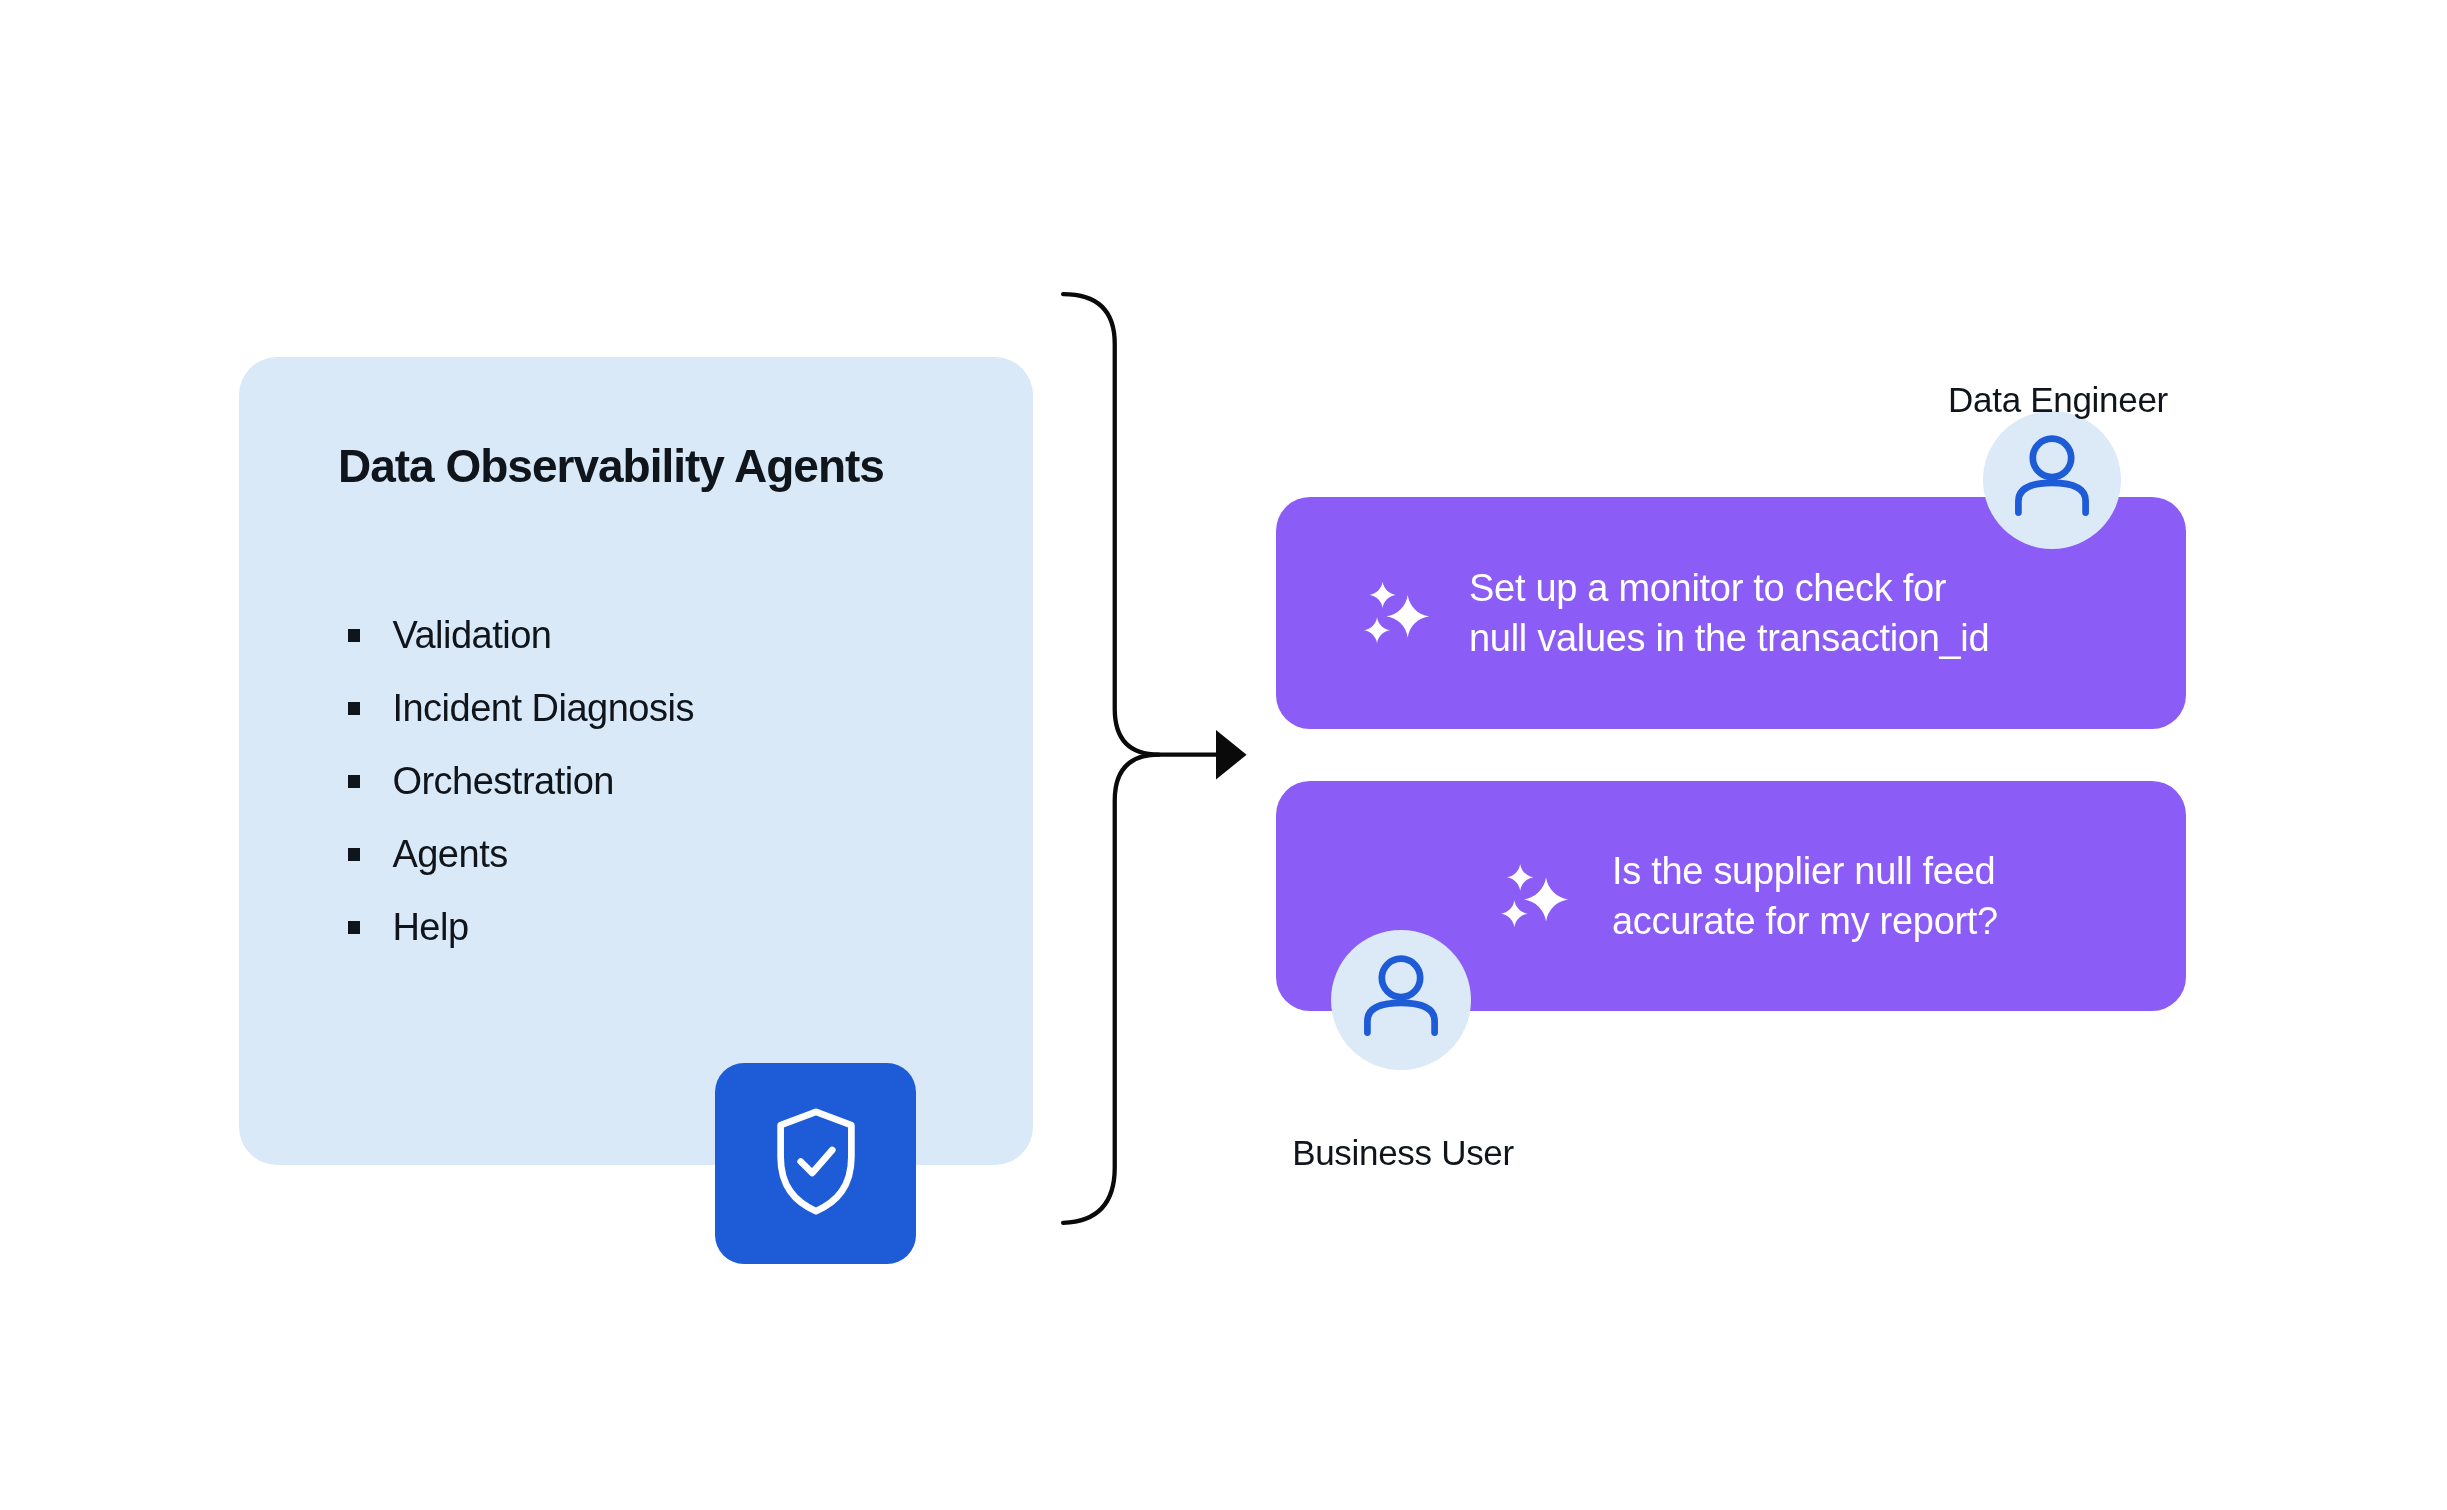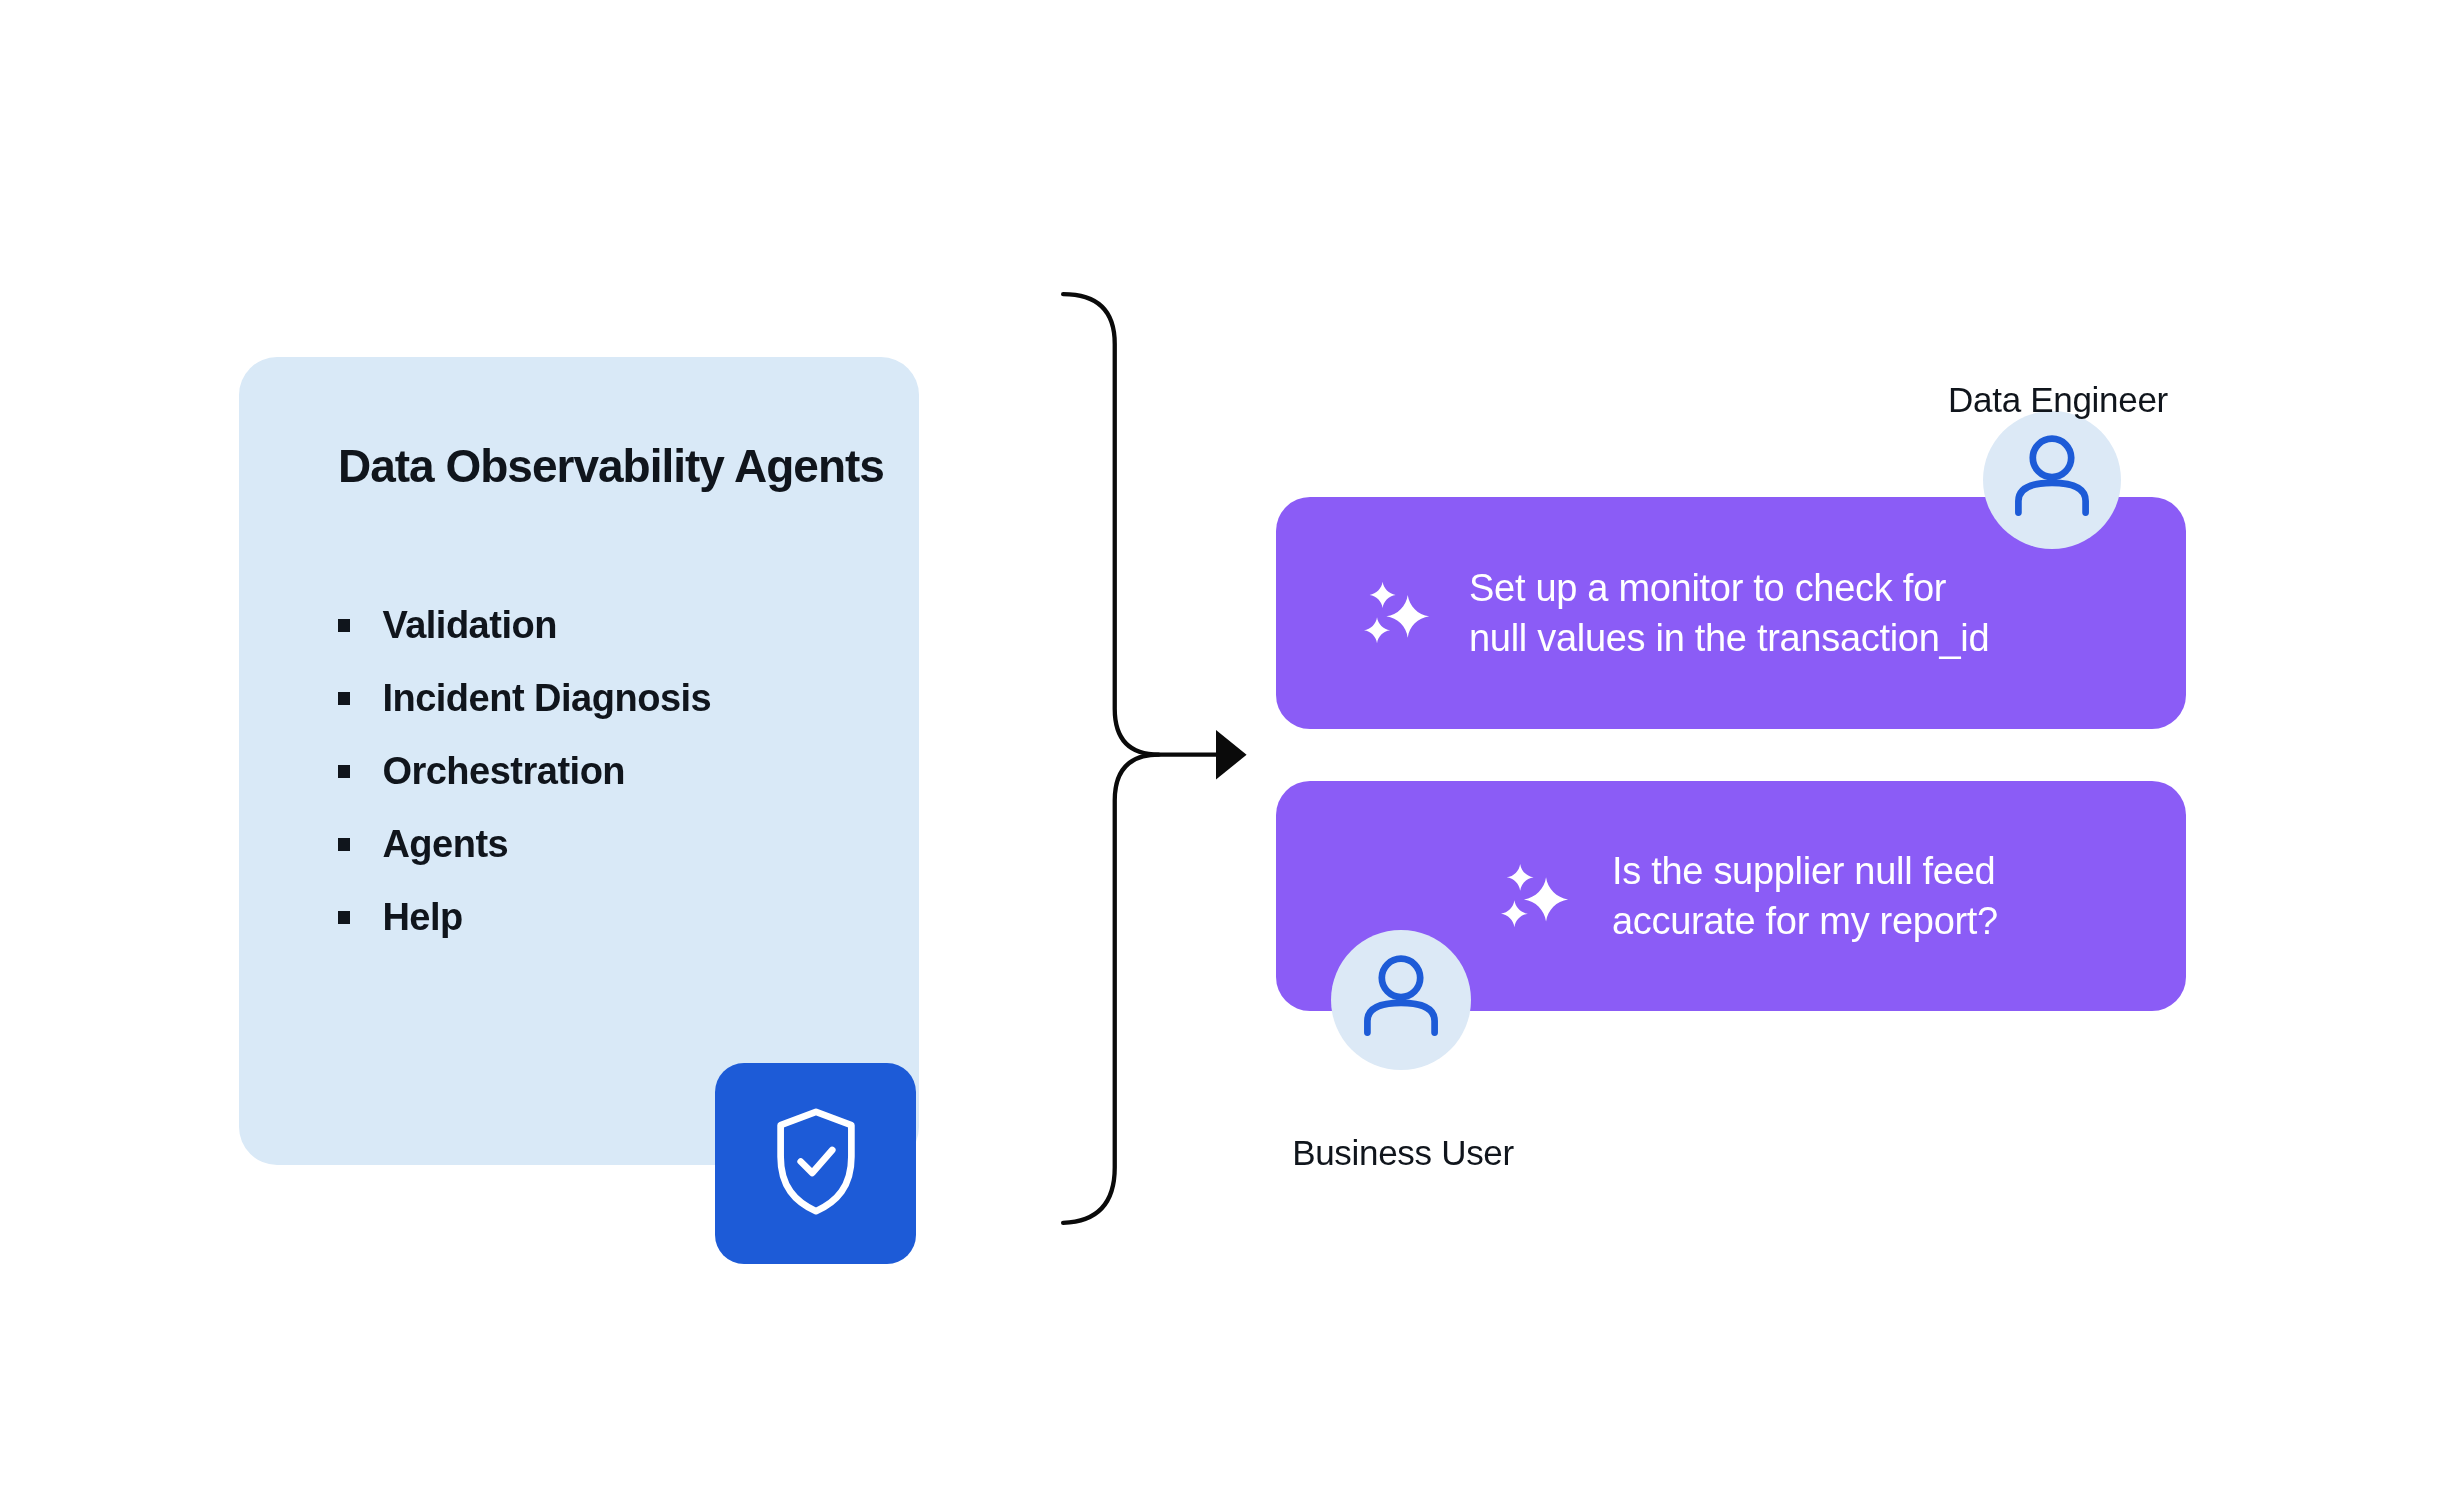--- a/index.html
+++ b/index.html
@@ -2,28 +2,28 @@
 <html><head>
 <meta charset="utf-8">
 <style>
   html,body{margin:0;padding:0;}
   body{
     width:2447px;height:1510px;position:relative;overflow:hidden;
     background:#ffffff;font-family:"Liberation Sans",sans-serif;
   }
   
   .agents-card{
-    position:absolute;left:239px;top:357px;width:680px;height:808px;
+    position:absolute;left:239px;top:357px;width:794px;height:808px;
     background:#d9e9f7;border-radius:38px;
   }
   .agents-title{
     position:absolute;left:99px;top:82px;
     font-size:46px;font-weight:700;color:#10151c;letter-spacing:-1px;white-space:nowrap;
   }
-  .agent-list{position:absolute;left:99px;top:232px;margin:0;padding:0;list-style:none;font-weight:bold;}
+  .agent-list{position:absolute;left:99px;top:232px;margin:10px;padding:0;list-style:none;}
   .agent-list li{
     display:flex;align-items:center;height:73px;
     font-size:38px;color:#10151c;letter-spacing:-0.5px;white-space:nowrap;
   }
   .bullet{width:12.4px;height:12.4px;background:#10151c;margin-right:32px;flex:0 0 auto;}
   .shield-badge{
     position:absolute;left:715px;top:1063px;width:201px;height:201px;
     background:#1d5bd7;border-radius:29px;
     display:flex;align-items:center;justify-content:center;
   }

